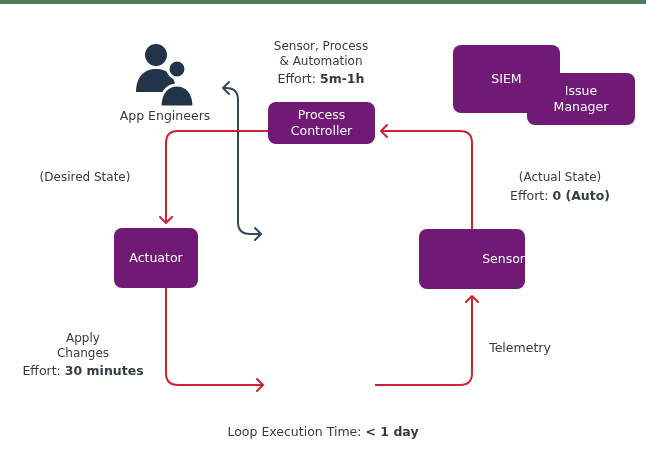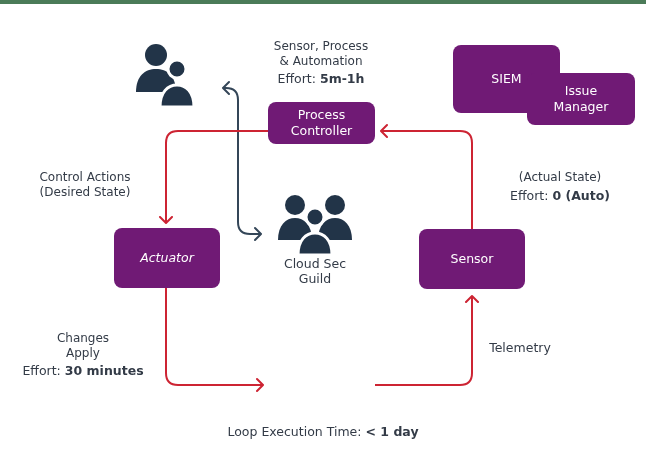--- a/index.html
+++ b/index.html
@@ -20,22 +20,22 @@
     background:#701a75;border-radius:8px;
     display:flex;align-items:center;justify-content:center;
     color:#ffffff;font-size:12.5px;line-height:16px;text-align:center;
   }
   .node .node-label{display:block;}
   #node-siem{left:453px;top:45px;width:107px;height:68px;z-index:2;}
   #node-issue-manager{left:527px;top:73px;width:108px;height:52px;z-index:3;}
   #node-issue-manager .node-label{width:72px;}
   #node-process-controller{left:268px;top:102px;width:107px;height:42px;}
   #node-process-controller .node-label{width:80px;}
-  #node-actuator{left:114px;top:228px;width:106px;height:60px;font-style:italic;}
-  #node-sensor{left:419px;top:229px;width:106px;height:60px;}
+  #node-actuator{left:114px;top:228px;width:84px;height:60px;}
+  #node-sensor{left:419px;top:229px;width:106px;height:60px;justify-content:flex-end;}
   #node-app-process{left:268px;top:357px;width:107px;height:55px;}
   .actor{position:absolute;z-index:2;text-align:center;color:#333b47;}
   .actor .actor-label{font-size:12.5px;line-height:15px;}
   #actor-app-engineers{left:105px;top:44px;width:120px;}
   #actor-cloud-sec-guild{left:265px;top:192px;width:100px;}
   #actor-cloud-sec-guild .actor-label{width:80px;margin:0 auto;}
   .actor svg{display:block;margin:0 auto;}
   .note{
     position:absolute;z-index:2;text-align:center;
     color:#333b47;font-size:12px;line-height:14.5px;
@@ -95,61 +95,48 @@
 
   <div class="actor" id="actor-app-engineers">
     <svg width="62" height="64" viewBox="0 0 62 64">
       <g fill="#223448">
         <circle cx="22" cy="11" r="11"></circle>
         <path d="M 2 48 C 2 32 11 25 22 25 C 33 25 42 32 42 48 Z"></path>
         <circle cx="43" cy="25" r="9" stroke="#ffffff" stroke-width="3"></circle>
         <path d="M 26 63 C 26 48 34 41 43 41 C 52 41 60 48 60 63 Z" stroke="#ffffff" stroke-width="3"></path>
       </g>
     </svg>
+    <div class="actor-label">App Engineers</div>
   </div>
 
-  <div class="actor" id="actor-cloud-sec-guild">
-    <svg width="74" height="64" viewBox="0 0 74 64">
-      <g fill="#223448">
-        <circle cx="17" cy="13" r="10"></circle>
-        <path d="M 0 48 C 0 33 8 26 17 26 C 26 26 34 33 34 48 Z"></path>
-        <circle cx="57" cy="13" r="10"></circle>
-        <path d="M 40 48 C 40 33 48 26 57 26 C 66 26 74 33 74 48 Z"></path>
-        <circle cx="37" cy="25" r="9" stroke="#ffffff" stroke-width="3"></circle>
-        <path d="M 20 63 C 20 48 28 41 37 41 C 46 41 54 48 54 63 Z" stroke="#ffffff" stroke-width="3"></path>
-      </g>
-    </svg>
-    <div class="actor-label">Cloud Sec Guild</div>
-  </div>
 
   <div class="note" id="note-controller">
     <div>Sensor, Process</div>
     <div>&amp; Automation</div>
     <div class="effort">
       <span>Effort:</span>
       <b>5m-1h</b>
     </div>
   </div>
 
   <div class="note" id="note-control-actions">
-    <div>Control Actions</div>
     <div>(Desired State)</div>
   </div>
 
   <div class="note" id="note-measurements">
     <div>(Actual State)</div>
     <div class="effort">
       <span>Effort:</span>
       <b>0 (Auto)</b>
     </div>
   </div>
 
   <div class="note" id="note-apply-changes">
+    <div>Apply</div>
     <div>Changes</div>
-    <div>Apply</div>
     <div class="effort">
       <span>Effort:</span>
       <b>30 minutes</b>
     </div>
   </div>
 
   <div class="note" id="note-telemetry">
     <span>Telemetry</span>
   </div>
 

